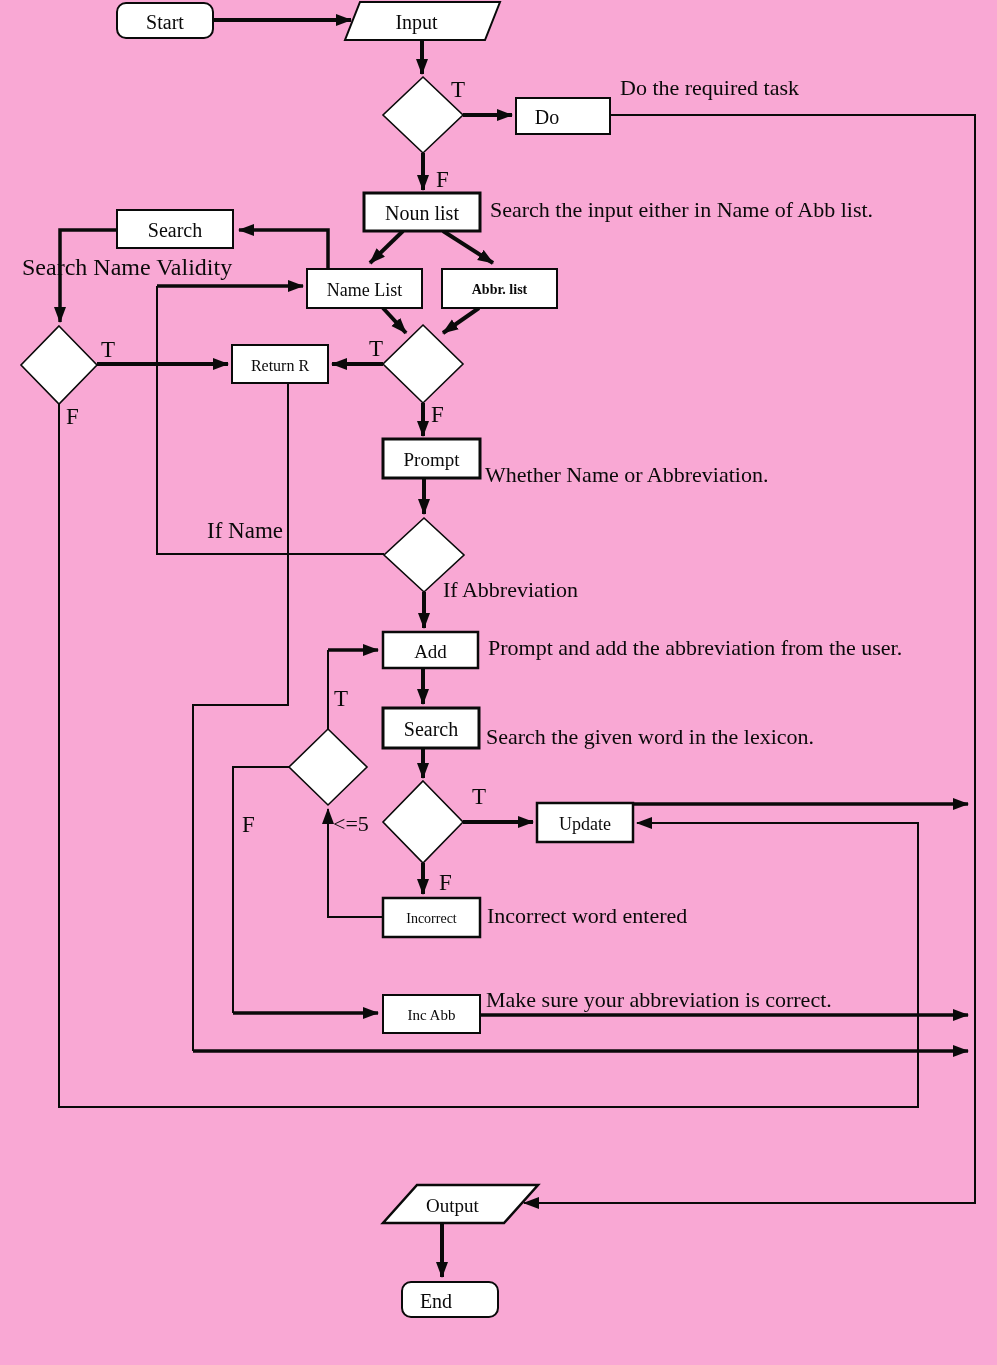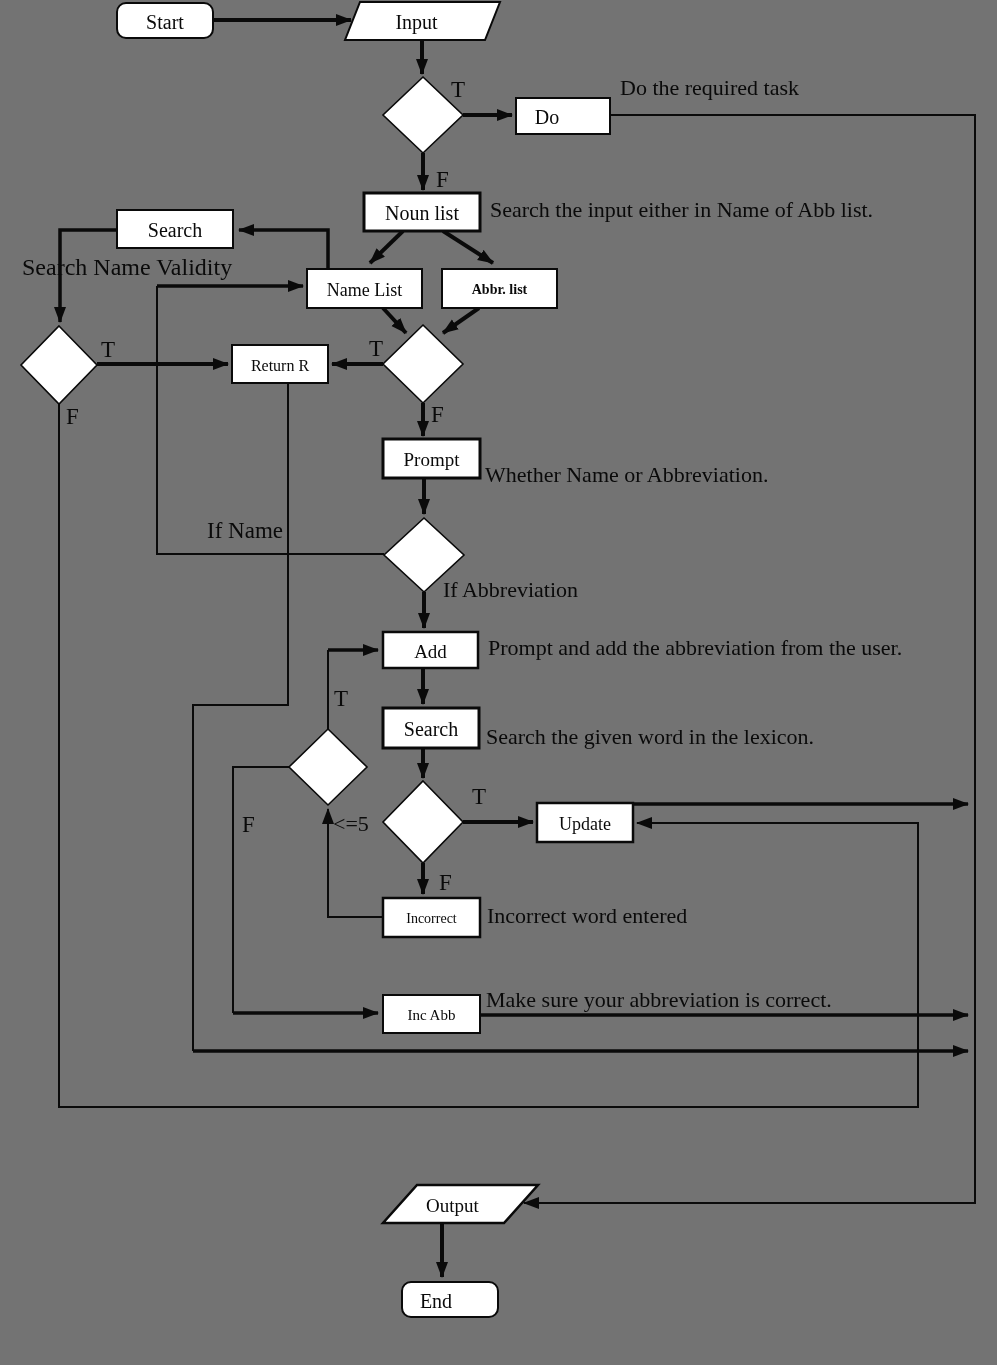--- a/index.html
+++ b/index.html
@@ -1,16 +1,16 @@
 <!DOCTYPE html>
 <html><head>
 <meta charset="utf-8">
 <style>
   html,body{margin:0;padding:0;background:#ffffff;}
-  .stage{position:relative;width:997px;height:1365px;background:#737373;overflow:hidden;}
+  .stage{position:relative;width:997px;height:1365px;background:#f9a8d4;overflow:hidden;}
   svg{display:block;}
   svg text{font-family:"Liberation Serif","DejaVu Serif",serif;fill:#0a0a0a;}
   .node-shape{fill:#ffffff;stroke:#0a0a0a;}
   .edge{fill:none;stroke:#0a0a0a;}
 </style>
 </head>
 <body>
 
 <div class="stage">
   <svg id="fc" width="997" height="1365" viewBox="0 0 997 1365" xmlns="http://www.w3.org/2000/svg">

